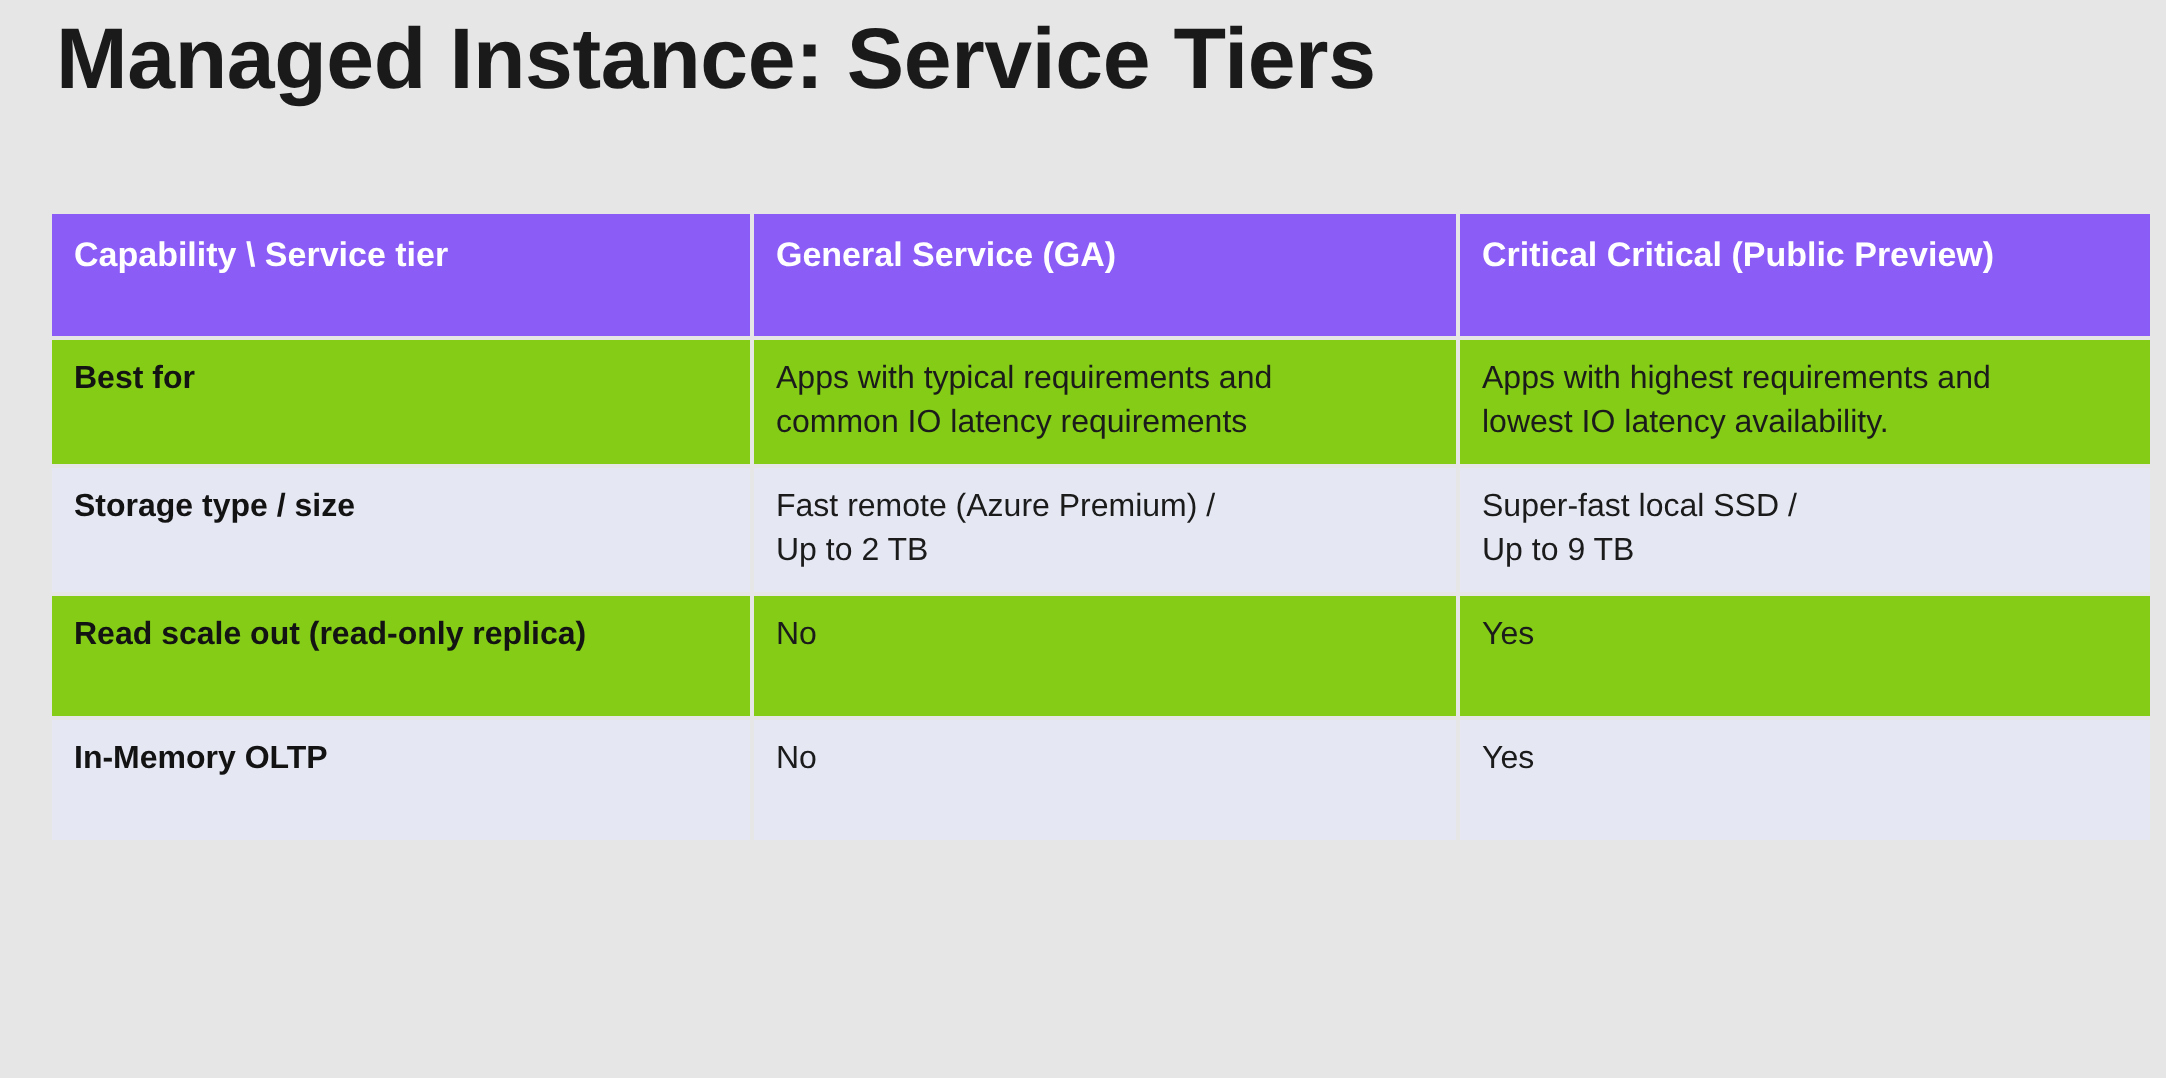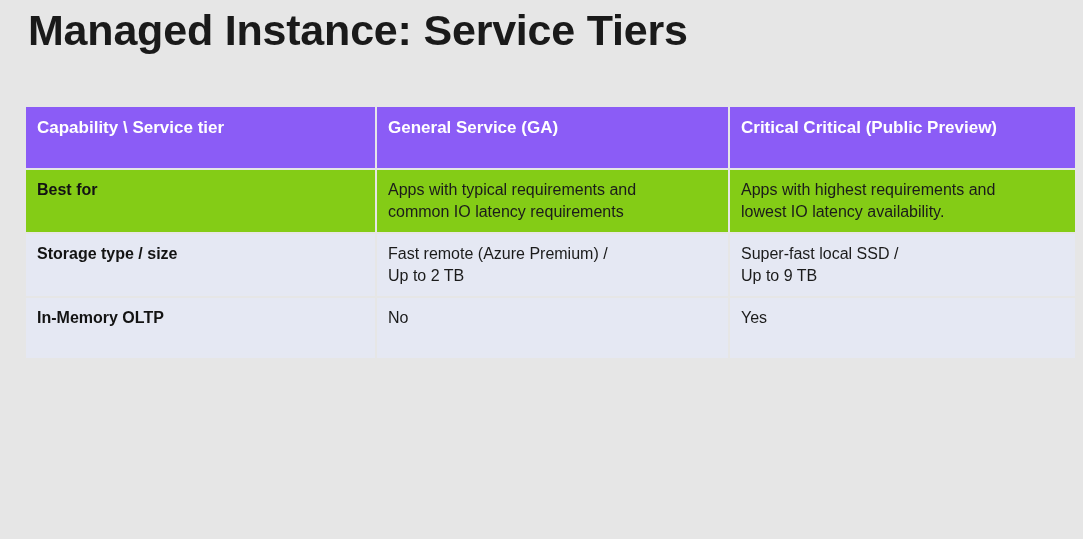--- a/index.html
+++ b/index.html
@@ -125,20 +125,29 @@
         <td>
           <span class="cell-line">Fast remote (Azure Premium) /</span>
           <span class="cell-line">Up to 2 TB</span>
         </td>
         <td>
           <span class="cell-line">Super-fast local SSD /</span>
           <span class="cell-line">Up to 9 TB</span>
         </td>
       </tr>
 
+      <tr class="row-dark row-h-short">
+        <td class="cell-label">Read scale out (read-only replica)</td>
+        <td>
+          <span class="cell-line">No</span>
+        </td>
+        <td>
+          <span class="cell-line">Yes</span>
+        </td>
+      </tr>
 
       <tr class="row-light row-h-short">
         <td class="cell-label">In-Memory OLTP</td>
         <td>
           <span class="cell-line">No</span>
         </td>
         <td>
           <span class="cell-line">Yes</span>
         </td>
       </tr>

